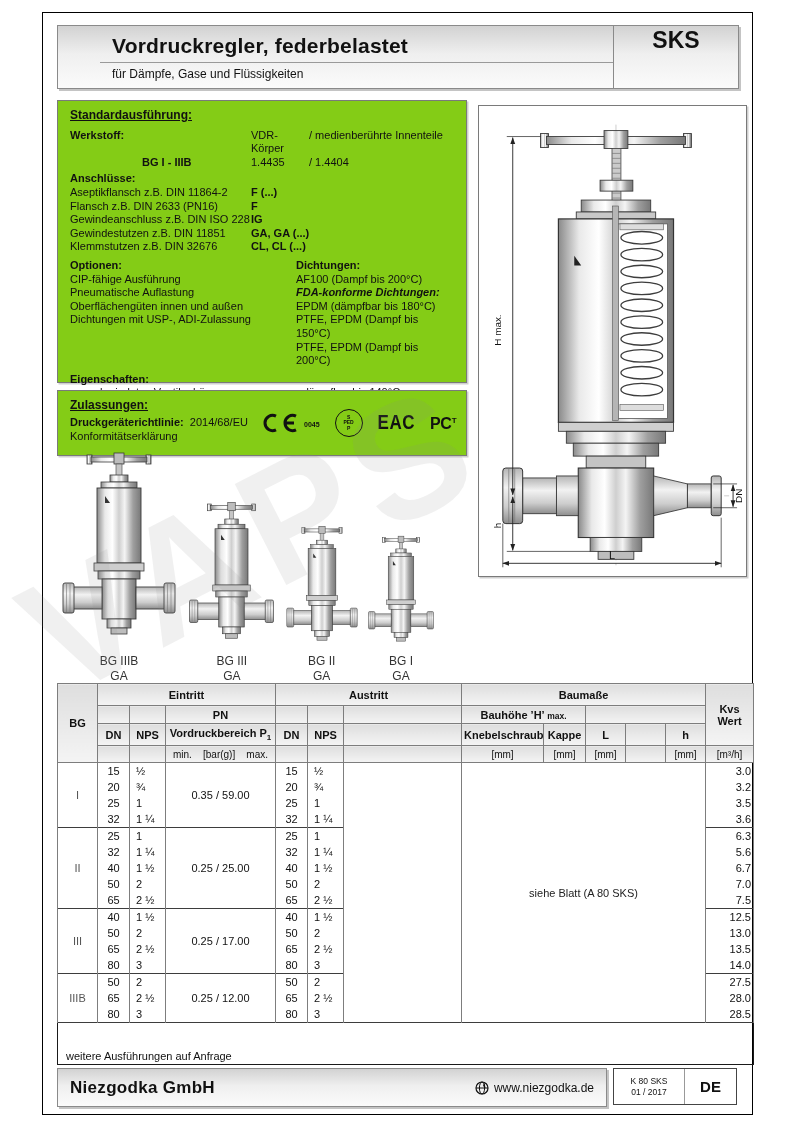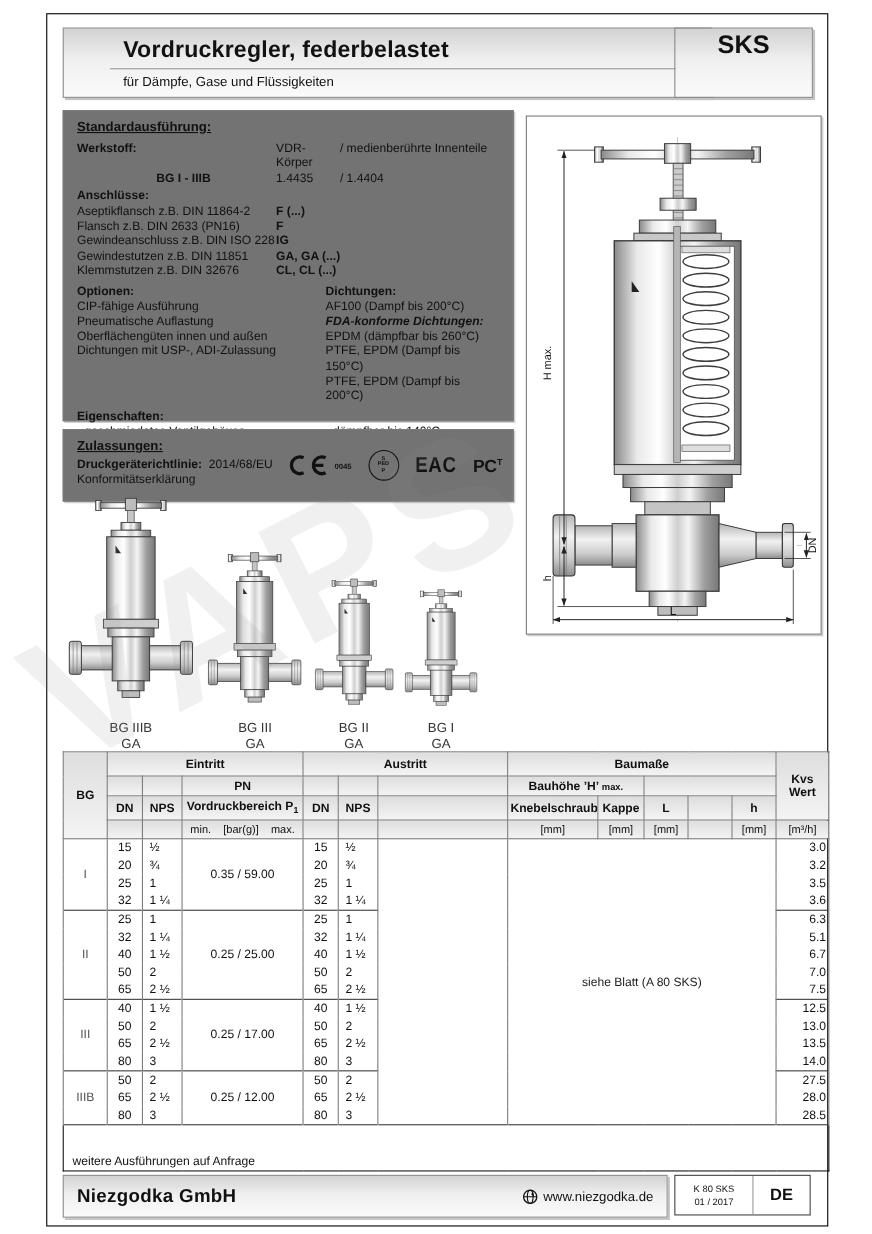--- a/index.html
+++ b/index.html
@@ -1,20 +1,20 @@
 <!DOCTYPE html>
 <html><head>
 <meta charset="utf-8">
 <style>
   html,body{margin:0;padding:0;background:#fff;}
   body{font-family:"Liberation Sans","DejaVu Sans",sans-serif;color:#111;}
   #page{position:relative;width:793px;height:1122px;background:#fff;overflow:hidden;}
   .pageborder{position:absolute;left:42px;top:12px;width:709px;height:1101px;border:1.5px solid #000;}
   .gbox{background:linear-gradient(180deg,#d2d2d2 0%,#efefef 45%,#fbfbfb 100%);border:1px solid #8a8a8a;box-shadow:2px 2px 0 #c4c4c4;}
-  .wbox{background:#737373;border:1px solid #7a7a7a;box-shadow:1.5px 1.5px 0 #cfcfcf;}
+  .wbox{background:#84cc16;border:1px solid #7a7a7a;box-shadow:1.5px 1.5px 0 #cfcfcf;}
 
   
   .titlebox{position:absolute;left:57px;top:25px;width:548px;height:62px;padding-left:40px;}
   .title{font-size:21px;font-weight:bold;padding:8px 14px 4px 14px;letter-spacing:.2px;}
   .titlesep{border-top:1px solid #9a9a9a;margin:0 2px;}
   .subtitle{font-size:12px;padding:4px 14px;}
   .typebox{position:absolute;left:613px;top:25px;width:124px;height:62px;text-align:center;}
   .typebox div{font-size:23px;font-weight:bold;line-height:29px;}
 
   
@@ -179,21 +179,21 @@
         <div class="lbl">Optionen:</div>
         <div>CIP-fähige Ausführung</div>
         <div>Pneumatische Auflastung</div>
         <div>Oberflächengüten innen und außen</div>
         <div>Dichtungen mit USP-, ADI-Zulassung</div>
       </div>
       <div class="tcr">
         <div class="lbl">Dichtungen:</div>
         <div>AF100 (Dampf bis 200°C)</div>
         <div class="fda">FDA-konforme Dichtungen:</div>
-        <div>EPDM (dämpfbar bis 260°C)</div>
+        <div>EPDM (dämpfbar bis 180°C)</div>
         <div>PTFE, EPDM (Dampf bis 150°C)</div>
         <div>PTFE, EPDM (Dampf bis 200°C)</div>
       </div>
     </div>
     <div class="eig">
       <div class="tcl">
         <div class="lbl">Eigenschaften:</div>
         <div class="bull">geschmiedetes Ventilgehäuse</div>
         <div class="bull">belasteter Ventilkegel, nachdruckunabhängig</div>
         <div class="bull">Kolbensteuerung</div>
@@ -451,21 +451,21 @@
         <td class="bd" rowspan="5">0.25  /  25.00</td>
         <td class="bd">25</td>
         <td class="bd np">1</td>
         <td class="bd kv">6.3</td>
       </tr>
       <tr>
         <td class="bd">32</td>
         <td class="bd np">1 ¼</td>
         <td class="bd">32</td>
         <td class="bd np">1 ¼</td>
-        <td class="bd kv">5.1</td>
+        <td class="bd kv">5.6</td>
       </tr>
       <tr>
         <td class="bd">40</td>
         <td class="bd np">1 ½</td>
         <td class="bd">40</td>
         <td class="bd np">1 ½</td>
         <td class="bd kv">6.7</td>
       </tr>
       <tr>
         <td class="bd">50</td>

